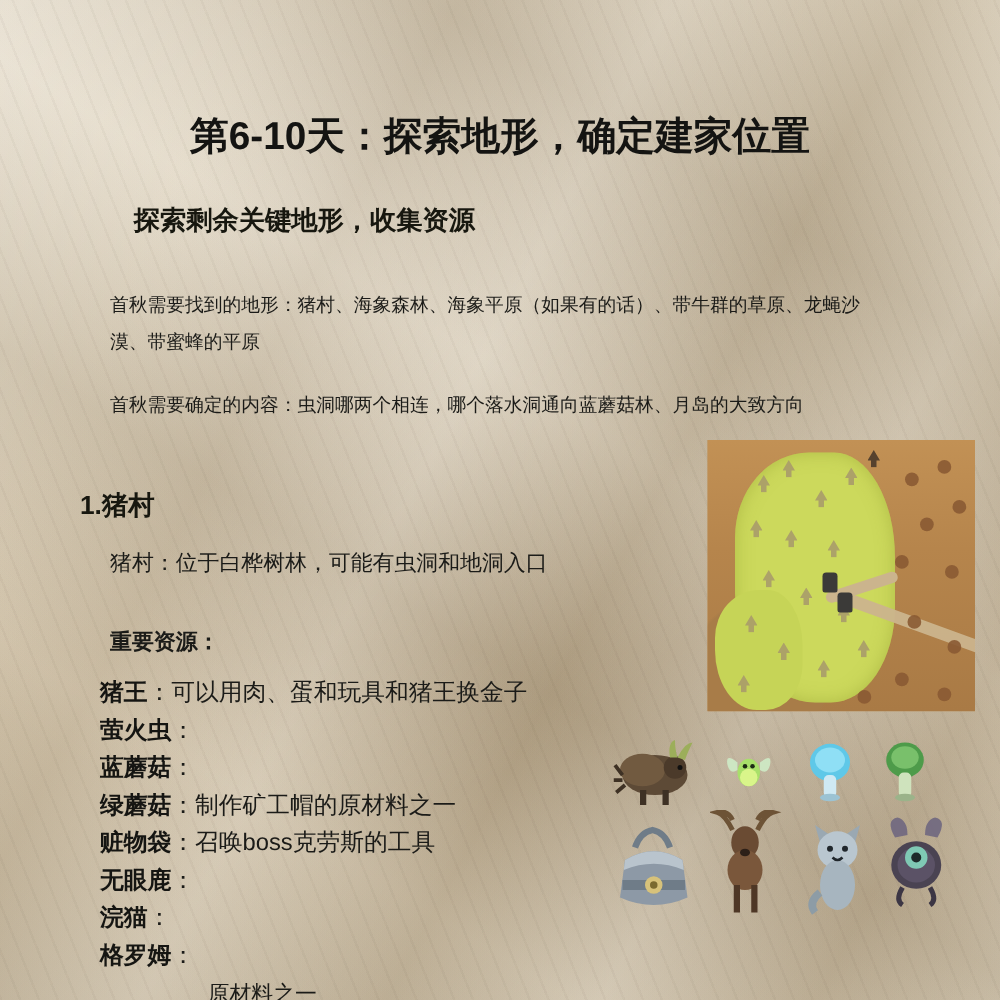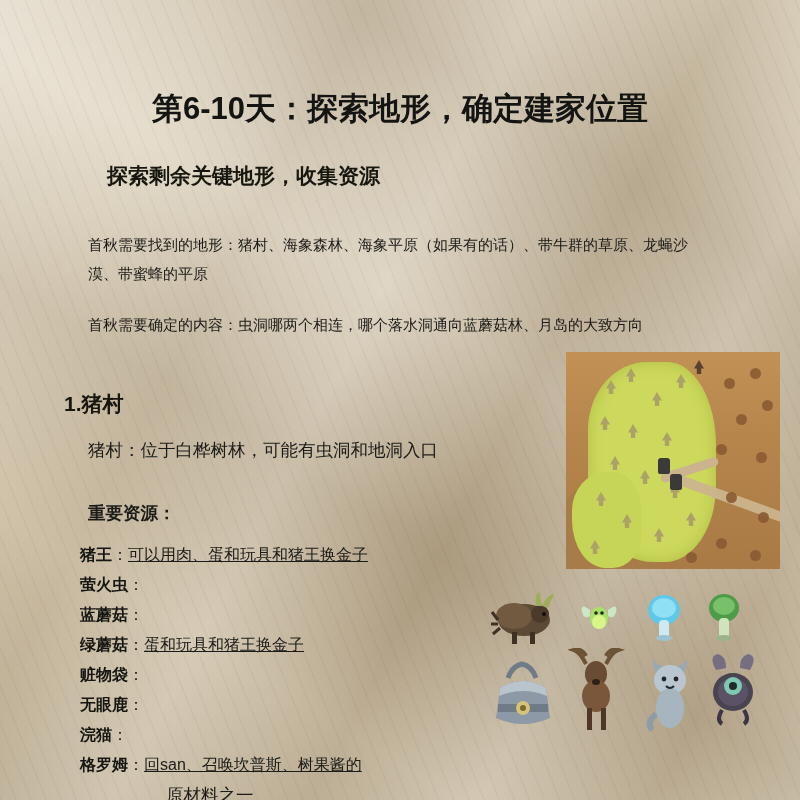--- a/index.html
+++ b/index.html
@@ -107,34 +107,33 @@
 
   .res-list {
     position: absolute;
     left: 80px;
     top: 540px;
     width: 430px;
   }
   .res-row {
     display: flex;
     align-items: baseline;
-    font-size: 16px;
+    font-size: 19px;
     line-height: 30px;
     white-space: nowrap;
   }
   .res-name {
     font-weight: bold;
     flex: 0 0 auto;
     color: #151512;
   }
   .res-sep { flex: 0 0 auto; }
   .res-desc {
     flex: 1 1 auto;
     color: #1b1b18;
-    text-decoration: underline;
   }
   .res-cont {
     margin-left: 86px;
     font-size: 17.5px;
     line-height: 30px;
   }
 
   
   .map {
     position: absolute;
@@ -273,46 +272,46 @@
       <div>
         <div class="res-row">
           <span class="res-name">蓝蘑菇</span>
           <span class="res-sep">：</span>
         </div>
       </div>
       <div>
         <div class="res-row">
           <span class="res-name">绿蘑菇</span>
           <span class="res-sep">：</span>
-          <span class="res-desc">蛋和玩具和猪王换金子</span>
+          <span class="res-desc">制作矿工帽的原材料之一</span>
         </div>
       </div>
       <div>
         <div class="res-row">
           <span class="res-name">赃物袋</span>
           <span class="res-sep">：</span>
+          <span class="res-desc">召唤boss克劳斯的工具</span>
         </div>
       </div>
       <div>
         <div class="res-row">
           <span class="res-name">无眼鹿</span>
           <span class="res-sep">：</span>
         </div>
       </div>
       <div>
         <div class="res-row">
           <span class="res-name">浣猫</span>
           <span class="res-sep">：</span>
         </div>
       </div>
       <div>
         <div class="res-row">
           <span class="res-name">格罗姆</span>
           <span class="res-sep">：</span>
-          <span class="res-desc">回san、召唤坎普斯、树果酱的</span>
         </div>
         <div class="res-cont">原材料之一</div>
       </div>
     </div>
 
     <div class="map">
       <div class="map-bg"></div>
       <div class="map-grass"></div>
       <div class="map-grass2"></div>
       <div class="map-road"></div>

